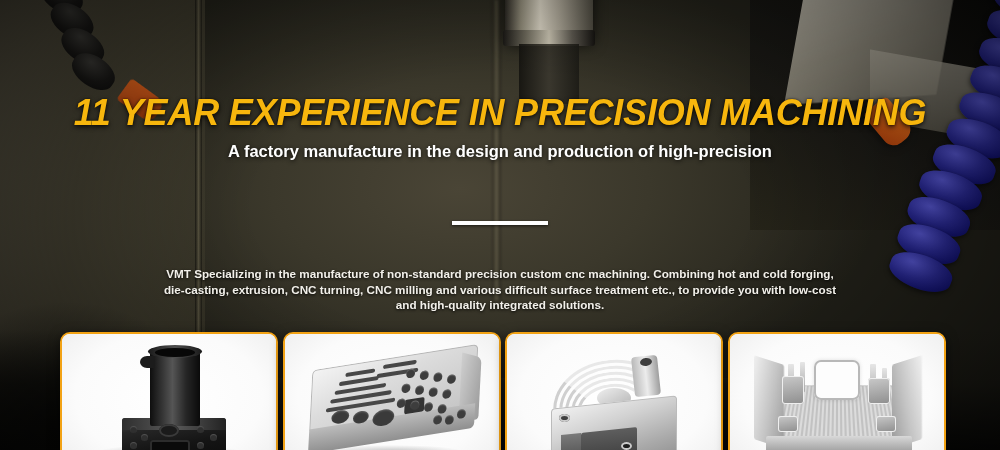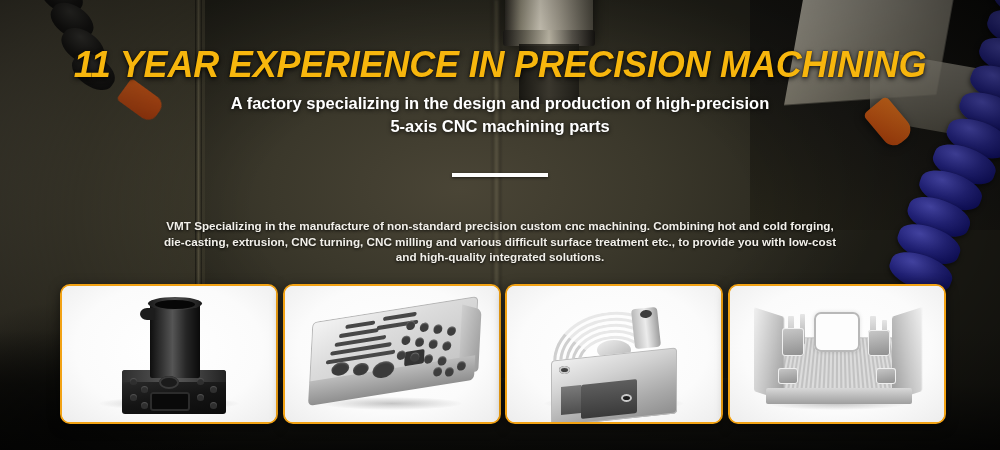--- a/index.html
+++ b/index.html
@@ -63,21 +63,21 @@
   .nozzle{position:absolute;left:120px;top:88px;width:42px;height:26px;
     background:linear-gradient(150deg,#e8641a,#a8380b);transform:rotate(36deg);
     border-radius:4px 10px 10px 4px;opacity:.92;filter:blur(.3px);}
   .nozzle2{position:absolute;right:88px;top:108px;width:46px;height:30px;
     background:linear-gradient(160deg,#f07a1f,#b8430c);transform:rotate(50deg);
     border-radius:5px 12px 12px 5px;box-shadow:0 2px 8px rgba(0,0,0,.5);}
   .vignette{position:absolute;inset:0;
     background:radial-gradient(ellipse 700px 380px at 50% 46%,rgba(0,0,0,0) 35%,rgba(0,0,0,.45) 78%,rgba(0,0,0,.72) 100%);}
 
   
-  .content{position:absolute;inset:0;}
+  .content{position:absolute;inset:0;margin-top:48px;}
 
   .headline{
     position:absolute;left:0;right:0;top:44px;text-align:center;
     font-size:36px;font-weight:bold;font-style:italic;letter-spacing:-.2px;
     color:#f7b60d;white-space:nowrap;
     text-shadow:0 2px 5px rgba(0,0,0,.75),0 0 2px rgba(0,0,0,.6);
   }
 
   .subhead{
     position:absolute;left:50%;transform:translateX(-50%);top:92px;width:700px;
@@ -231,22 +231,21 @@
     <div class="nozzle2"></div>
 
     <div class="vignette"></div>
   </div>
 
   <div class="content">
 
     <div class="headline">11 YEAR EXPERIENCE IN PRECISION MACHINING</div>
 
     <div class="subhead">
-      <div>A factory specializing in the design and production of high-precision</div>
-      <div>5-axis CNC machining parts</div>
+      <div>A factory manufacture in the design and production of high-precision</div>
     </div>
 
     <div class="oem-wrap">
       <span class="oem-rule"></span>
     </div>
 
     <div class="desc">VMT Specializing in the manufacture of non-standard precision custom cnc machining. Combining hot and cold forging, die-casting, extrusion, CNC turning, CNC milling and various difficult surface treatment etc., to provide you with low-cost and high-quality integrated solutions.</div>
 
     <div class="cards">
 

